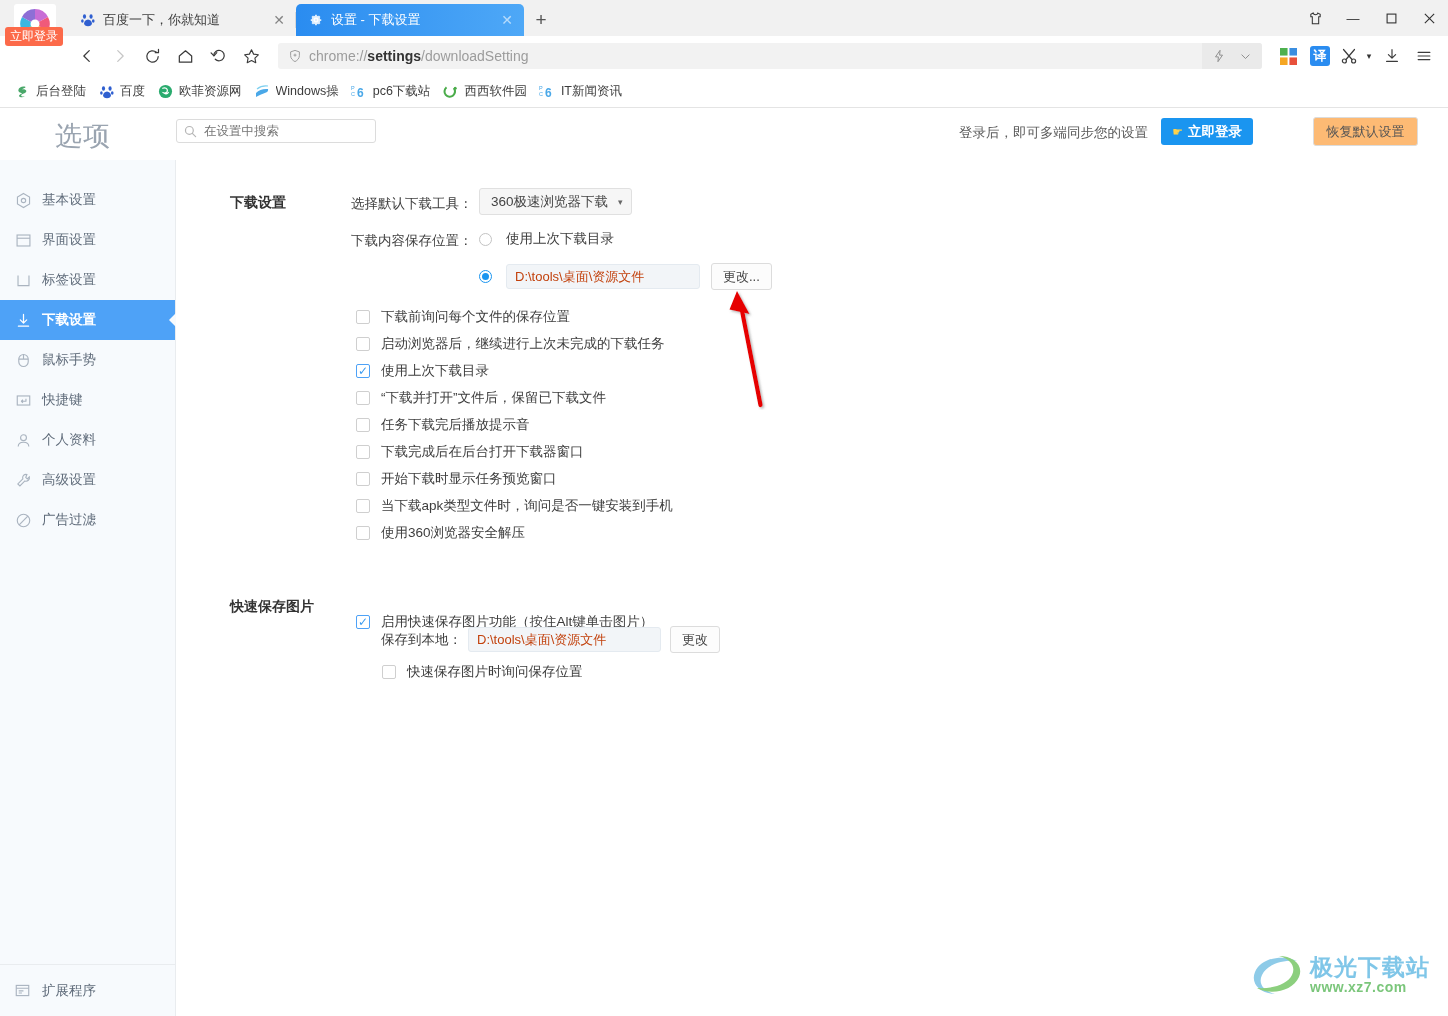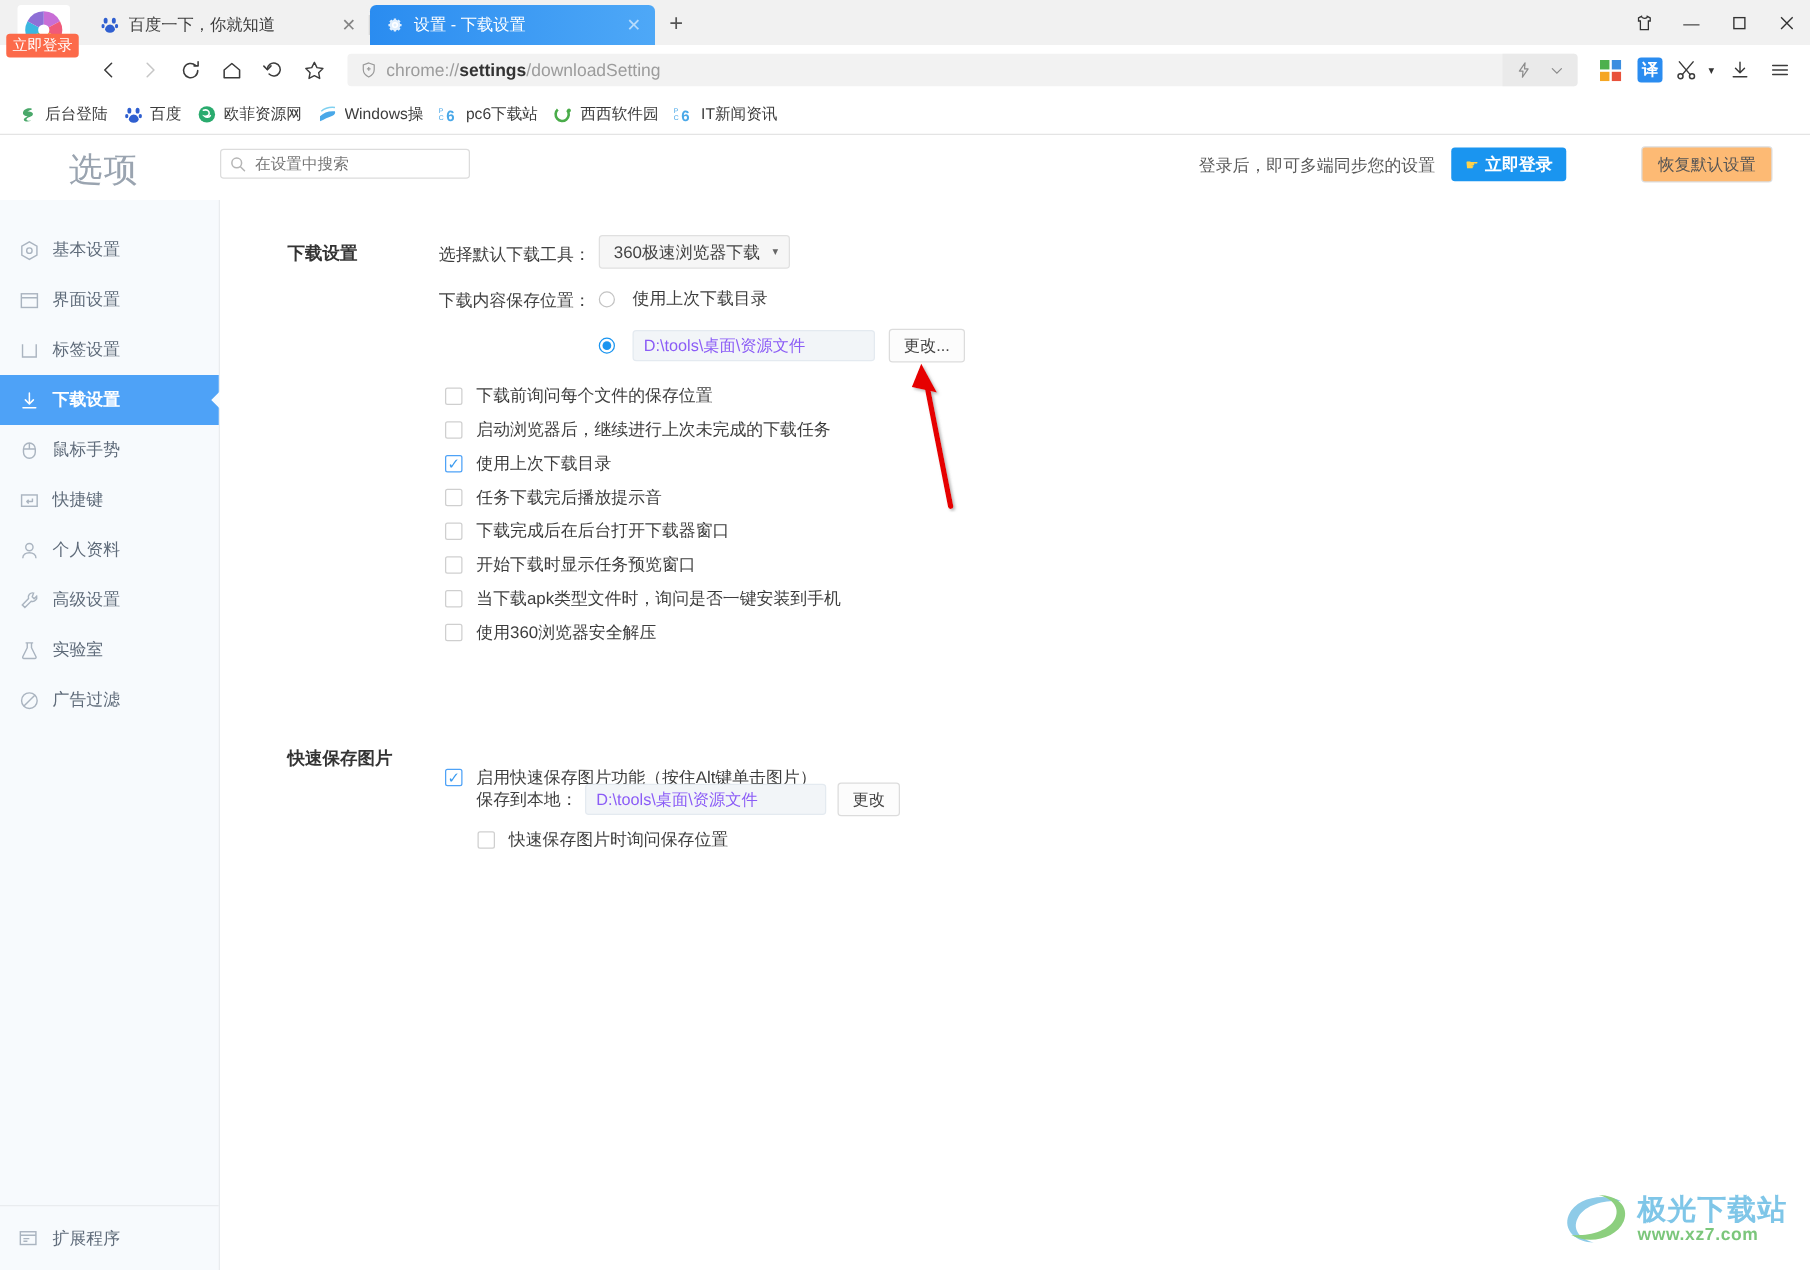--- a/index.html
+++ b/index.html
@@ -171,21 +171,21 @@
                 padding:0 8px 0 11px; font-size:13.5px; color:#444; }
   .select-box .caret { margin-left:10px; font-size:9px; color:#666; }
   .radio { width:13px; height:13px; border-radius:50%;
            border:1px solid #c3c3c3; background:#fff;
            display:inline-block; position:relative; flex:0 0 13px; }
   .radio.on { border-color:#1a95f0; }
   .radio.on::after { content:""; position:absolute; left:50%; top:50%;
                      width:7px; height:7px; margin:-3.5px 0 0 -3.5px;
                      border-radius:50%; background:#1a95f0; }
   .path-input { height:25px; background:#f2f5f8; border:1px solid #e4eaf0;
-                border-radius:3px; font-size:13px; color:#8b5cf6;
+                border-radius:3px; font-size:13px; color:#c2410c;
                 display:flex; align-items:center; padding:0 8px; }
   .btn-sm { height:27px; border:1px solid #dcdcdc; background:#fcfcfc;
             border-radius:3px; font-size:13px; color:#444;
             display:flex; align-items:center; justify-content:center;
             padding:0 11px; }
   .cbox { width:14px; height:14px; border:1px solid #cfcfcf;
           border-radius:2px; background:#fff; display:inline-flex;
           align-items:center; justify-content:center; flex:0 0 14px; }
   .cbox.on { border-color:#4ea2f7; }
   .cbox.on::after { content:"✓"; color:#3b9bf0; font-size:12px;
@@ -533,28 +533,20 @@
 
   <div class="side-item">
     <span class="sico">
       <svg width="17" height="17" viewBox="0 0 18 18" fill="none" stroke="currentColor" stroke-width="1.2" stroke-linecap="round">
           <path d="M12.6 2.6a3.6 3.6 0 0 0-4.3 4.7L3 12.6l2.2 2.2 5.3-5.3a3.6 3.6 0 0 0 4.7-4.3l-2.2 2.2-1.6-1.6z"></path>
         </svg>
     </span>
     <span>高级设置</span>
   </div>
 
-  <div class="side-item">
-    <span class="sico">
-      <svg width="17" height="17" viewBox="0 0 18 18" fill="none" stroke="currentColor" stroke-width="1.2" stroke-linejoin="round">
-          <path d="M7.2 2.4v4.2L3.4 14.2c-.3.7.1 1.4.9 1.4h9.4c.8 0 1.2-.7.9-1.4L10.8 6.6V2.4M5.8 2.4h6.4"></path>
-        </svg>
-    </span>
-    <span>实验室</span>
-  </div>
 
 
   <div class="side-item">
     <span class="sico">
       <svg width="17" height="17" viewBox="0 0 18 18" fill="none" stroke="currentColor" stroke-width="1.2">
           <circle cx="9" cy="9" r="6.6"></circle>
           <path d="M4.4 13.6L13.6 4.4"></path>
         </svg>
     </span>
     <span>广告过滤</span>
@@ -600,20 +592,24 @@
       <span class="cbox"></span>
       <span class="lbl">下载前询问每个文件的保存位置</span>
     </div>
     <div class="chk-row">
       <span class="cbox"></span>
       <span class="lbl">启动浏览器后，继续进行上次未完成的下载任务</span>
     </div>
     <div class="chk-row">
       <span class="cbox on"></span>
       <span class="lbl">使用上次下载目录</span>
+    </div>
+    <div class="chk-row">
+      <span class="cbox"></span>
+      <span class="lbl">“下载并打开”文件后，保留已下载文件</span>
     </div>
     <div class="chk-row">
       <span class="cbox"></span>
       <span class="lbl">任务下载完后播放提示音</span>
     </div>
     <div class="chk-row">
       <span class="cbox"></span>
       <span class="lbl">下载完成后在后台打开下载器窗口</span>
     </div>
     <div class="chk-row">

